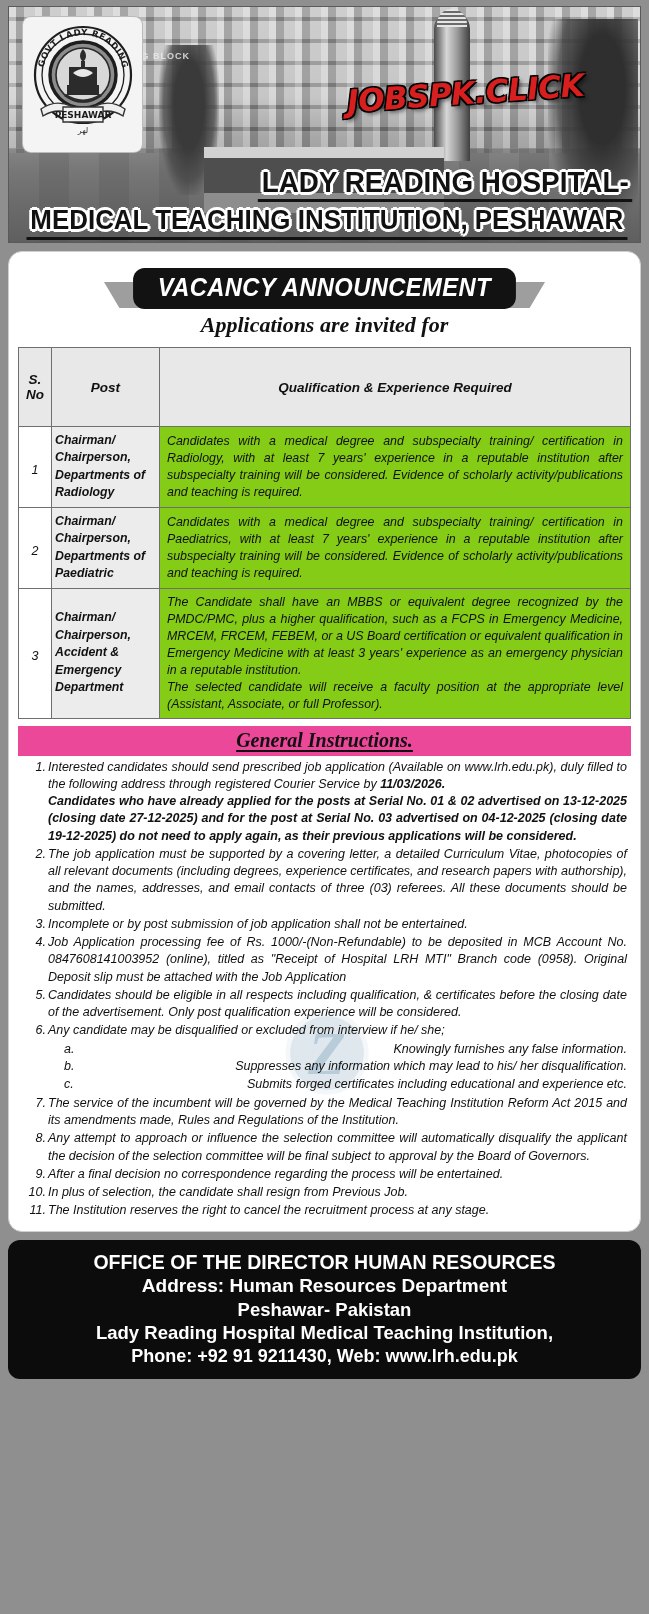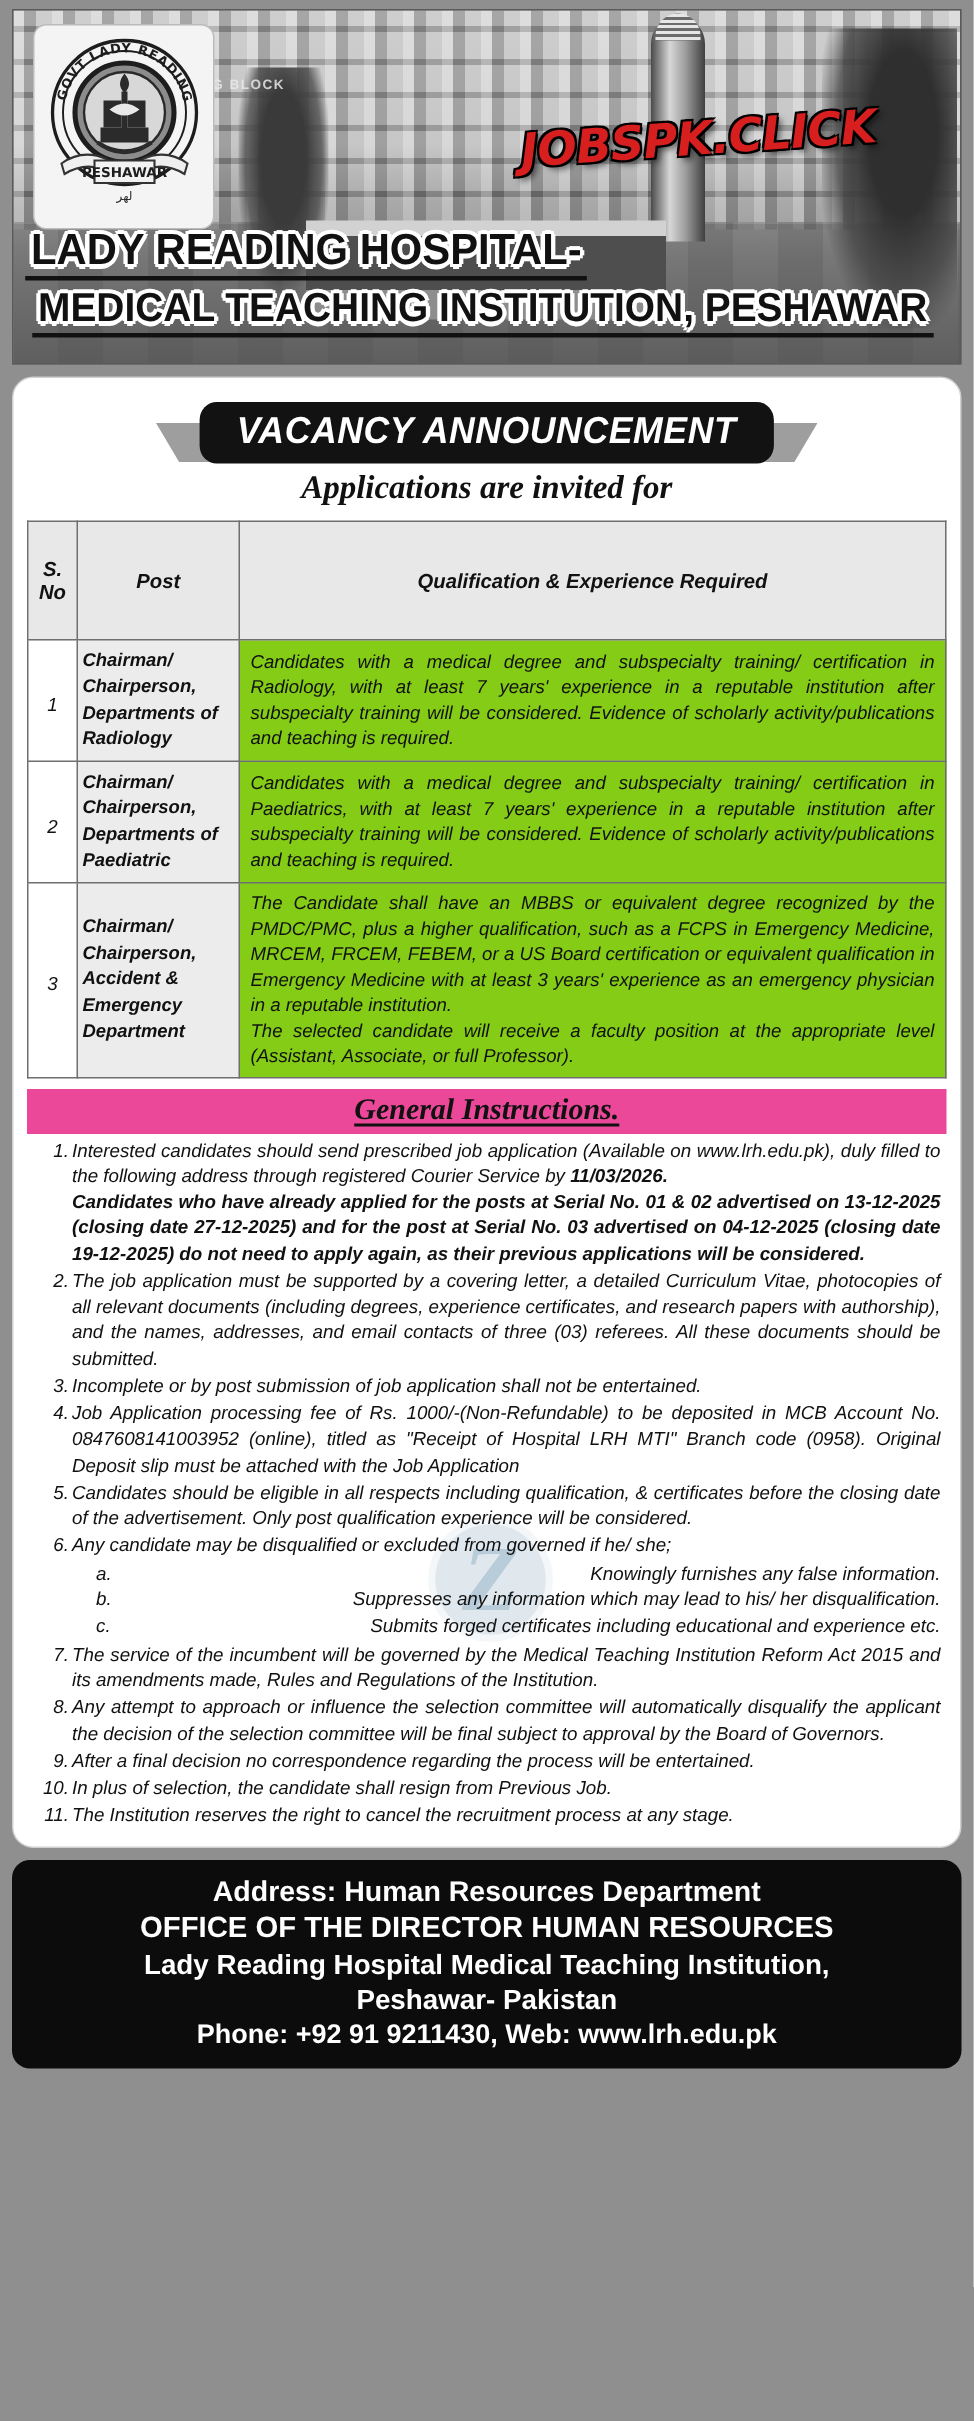--- a/index.html
+++ b/index.html
@@ -122,22 +122,22 @@
     transform: rotate(-4deg);
     text-shadow:
       -1.4px -1.4px 0 #000, 1.4px -1.4px 0 #000,
       -1.4px 1.4px 0 #000, 1.4px 1.4px 0 #000,
       0 0 2px #000, 3px 3px 4px rgba(0,0,0,0.55);
     white-space: nowrap;
   }
 
   .title-block {
     position: absolute;
-    left: 0; right: 0; bottom: 17px;
-    text-align: left;
+    left: 0; right: 0; bottom: 2px;
+    text-align: right;
   }
   .title-line {
     font-family: "Liberation Sans", sans-serif;
     font-weight: bold;
     color: #111;
     letter-spacing: 0px;
     transform: scaleX(0.96);
     text-shadow:
       -2px -2px 0 #fff, 2px -2px 0 #fff, -2px 2px 0 #fff, 2px 2px 0 #fff,
       -3px 0 0 #fff, 3px 0 0 #fff, 0 -3px 0 #fff, 0 3px 0 #fff;
@@ -460,38 +460,38 @@
       <ol class="gi">
         <li>
           <span>Interested candidates should send prescribed job application (Available on www.lrh.edu.pk), duly filled to the following address through registered Courier Service by </span><span class="gi-bold">11/03/2026.</span>
           <span class="gi-blockbold">Candidates who have already applied for the posts at Serial No. 01 &amp; 02 advertised on 13-12-2025 (closing date 27-12-2025) and for the post at Serial No. 03 advertised on 04-12-2025 (closing date 19-12-2025) do not need to apply again, as their previous applications will be considered.</span>
         </li>
         <li>The job application must be supported by a covering letter, a detailed Curriculum Vitae, photocopies of all relevant documents (including degrees, experience certificates, and research papers with authorship), and the names, addresses, and email contacts of three (03) referees. All these documents should be submitted.</li>
         <li>Incomplete or by post submission of job application shall not be entertained.</li>
         <li>Job Application processing fee of Rs. 1000/-(Non-Refundable) to be deposited in MCB Account No. 0847608141003952 (online), titled as "Receipt of Hospital LRH MTI" Branch code (0958). Original Deposit slip must be attached with the Job Application</li>
         <li>Candidates should be eligible in all respects including qualification, &amp; certificates before the closing date of the advertisement. Only post qualification experience will be considered.</li>
         <li>
-          <span>Any candidate may be disqualified or excluded from governed if he/ she;</span>
+          <span>Any candidate may be disqualified or excluded from interview if he/ she;</span>
           <ol class="sub">
             <li>Knowingly furnishes any false information.</li>
             <li>Suppresses any information which may lead to his/ her disqualification.</li>
             <li>Submits forged certificates including educational and experience etc.</li>
           </ol>
         </li>
         <li>The service of the incumbent will be governed by the Medical Teaching Institution Reform Act 2015 and its amendments made, Rules and Regulations of the Institution.</li>
         <li>Any attempt to approach or influence the selection committee will automatically disqualify the applicant the decision of the selection committee will be final subject to approval by the Board of Governors.</li>
         <li>After a final decision no correspondence regarding the process will be entertained.</li>
         <li>In plus of selection, the candidate shall resign from Previous Job.</li>
         <li>The Institution reserves the right to cancel the recruitment process at any stage.</li>
       </ol>
 
     </div>
   </div>
 
   <div class="footer">
+    <div class="f-line f1">OFFICE OF THE DIRECTOR HUMAN RESOURCES</div>
     <div class="f-line f2">Address: Human Resources Department</div>
-    <div class="f-line f1">OFFICE OF THE DIRECTOR HUMAN RESOURCES</div>
+    <div class="f-line f4">Peshawar- Pakistan</div>
     <div class="f-line f3">Lady Reading Hospital Medical Teaching Institution,</div>
-    <div class="f-line f4">Peshawar- Pakistan</div>
     <div class="f-line f5">Phone: +92 91 9211430, Web: www.lrh.edu.pk</div>
   </div>
 
 </div>
 
 </body></html>

